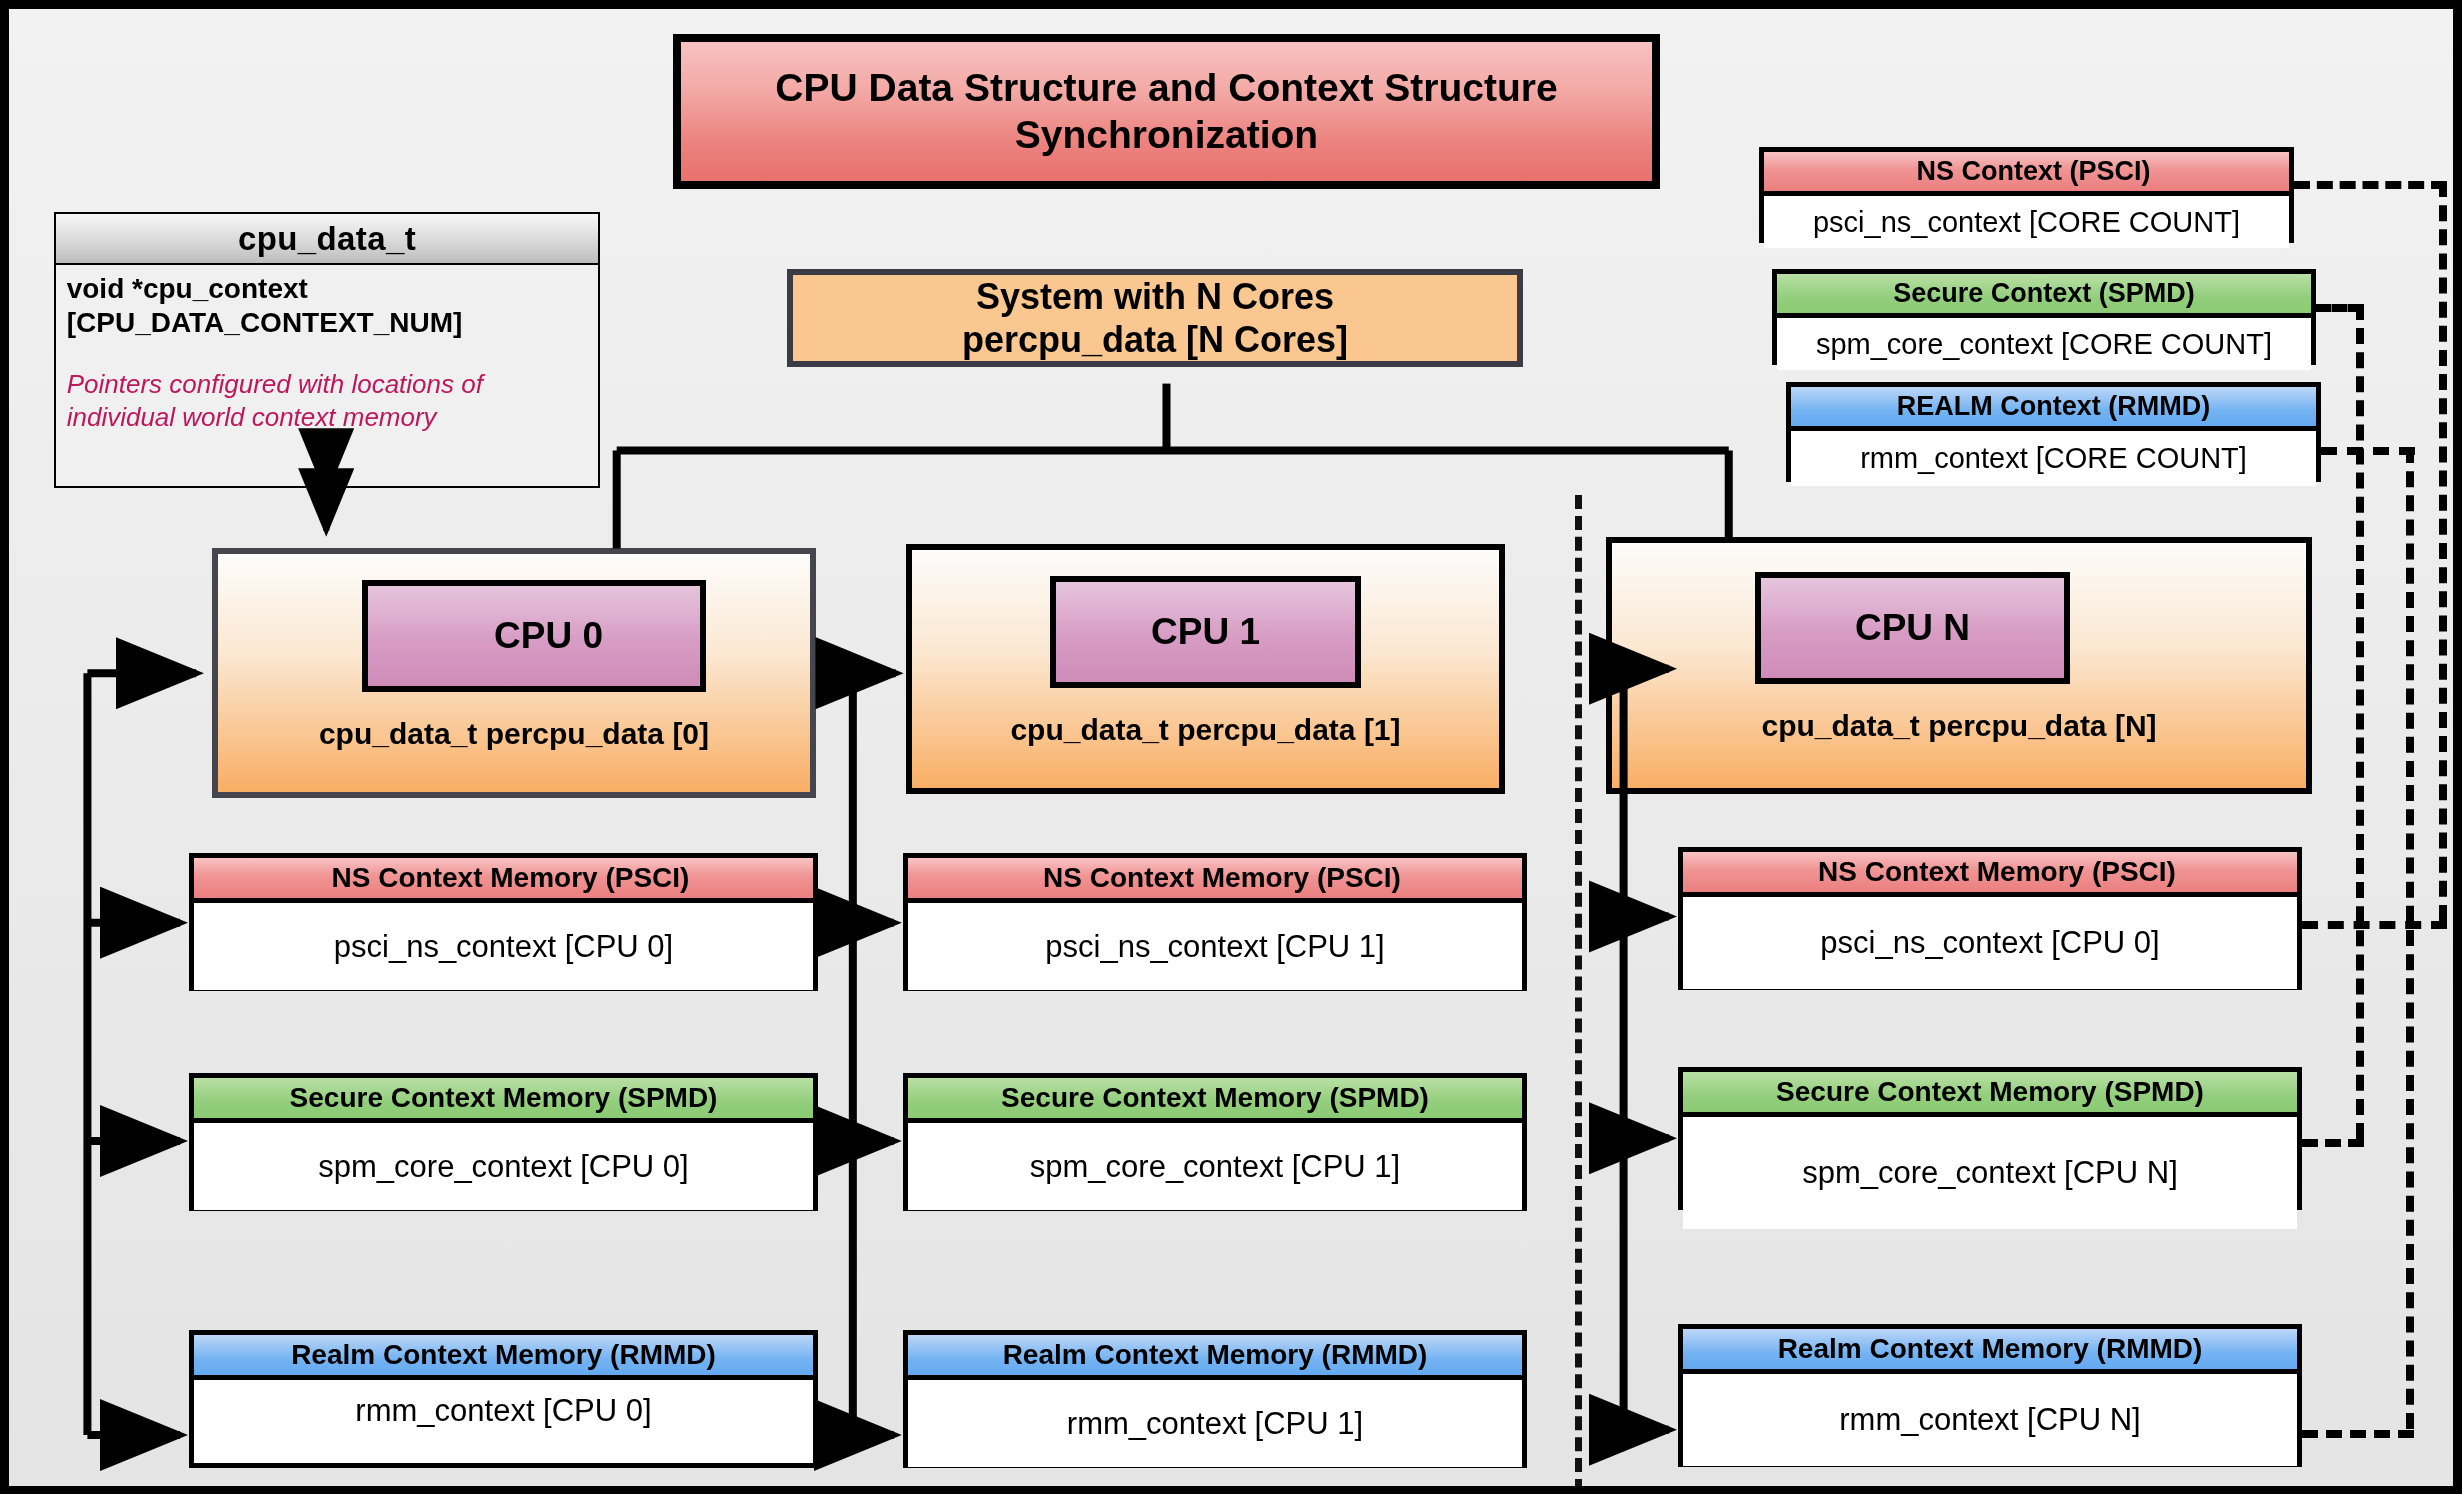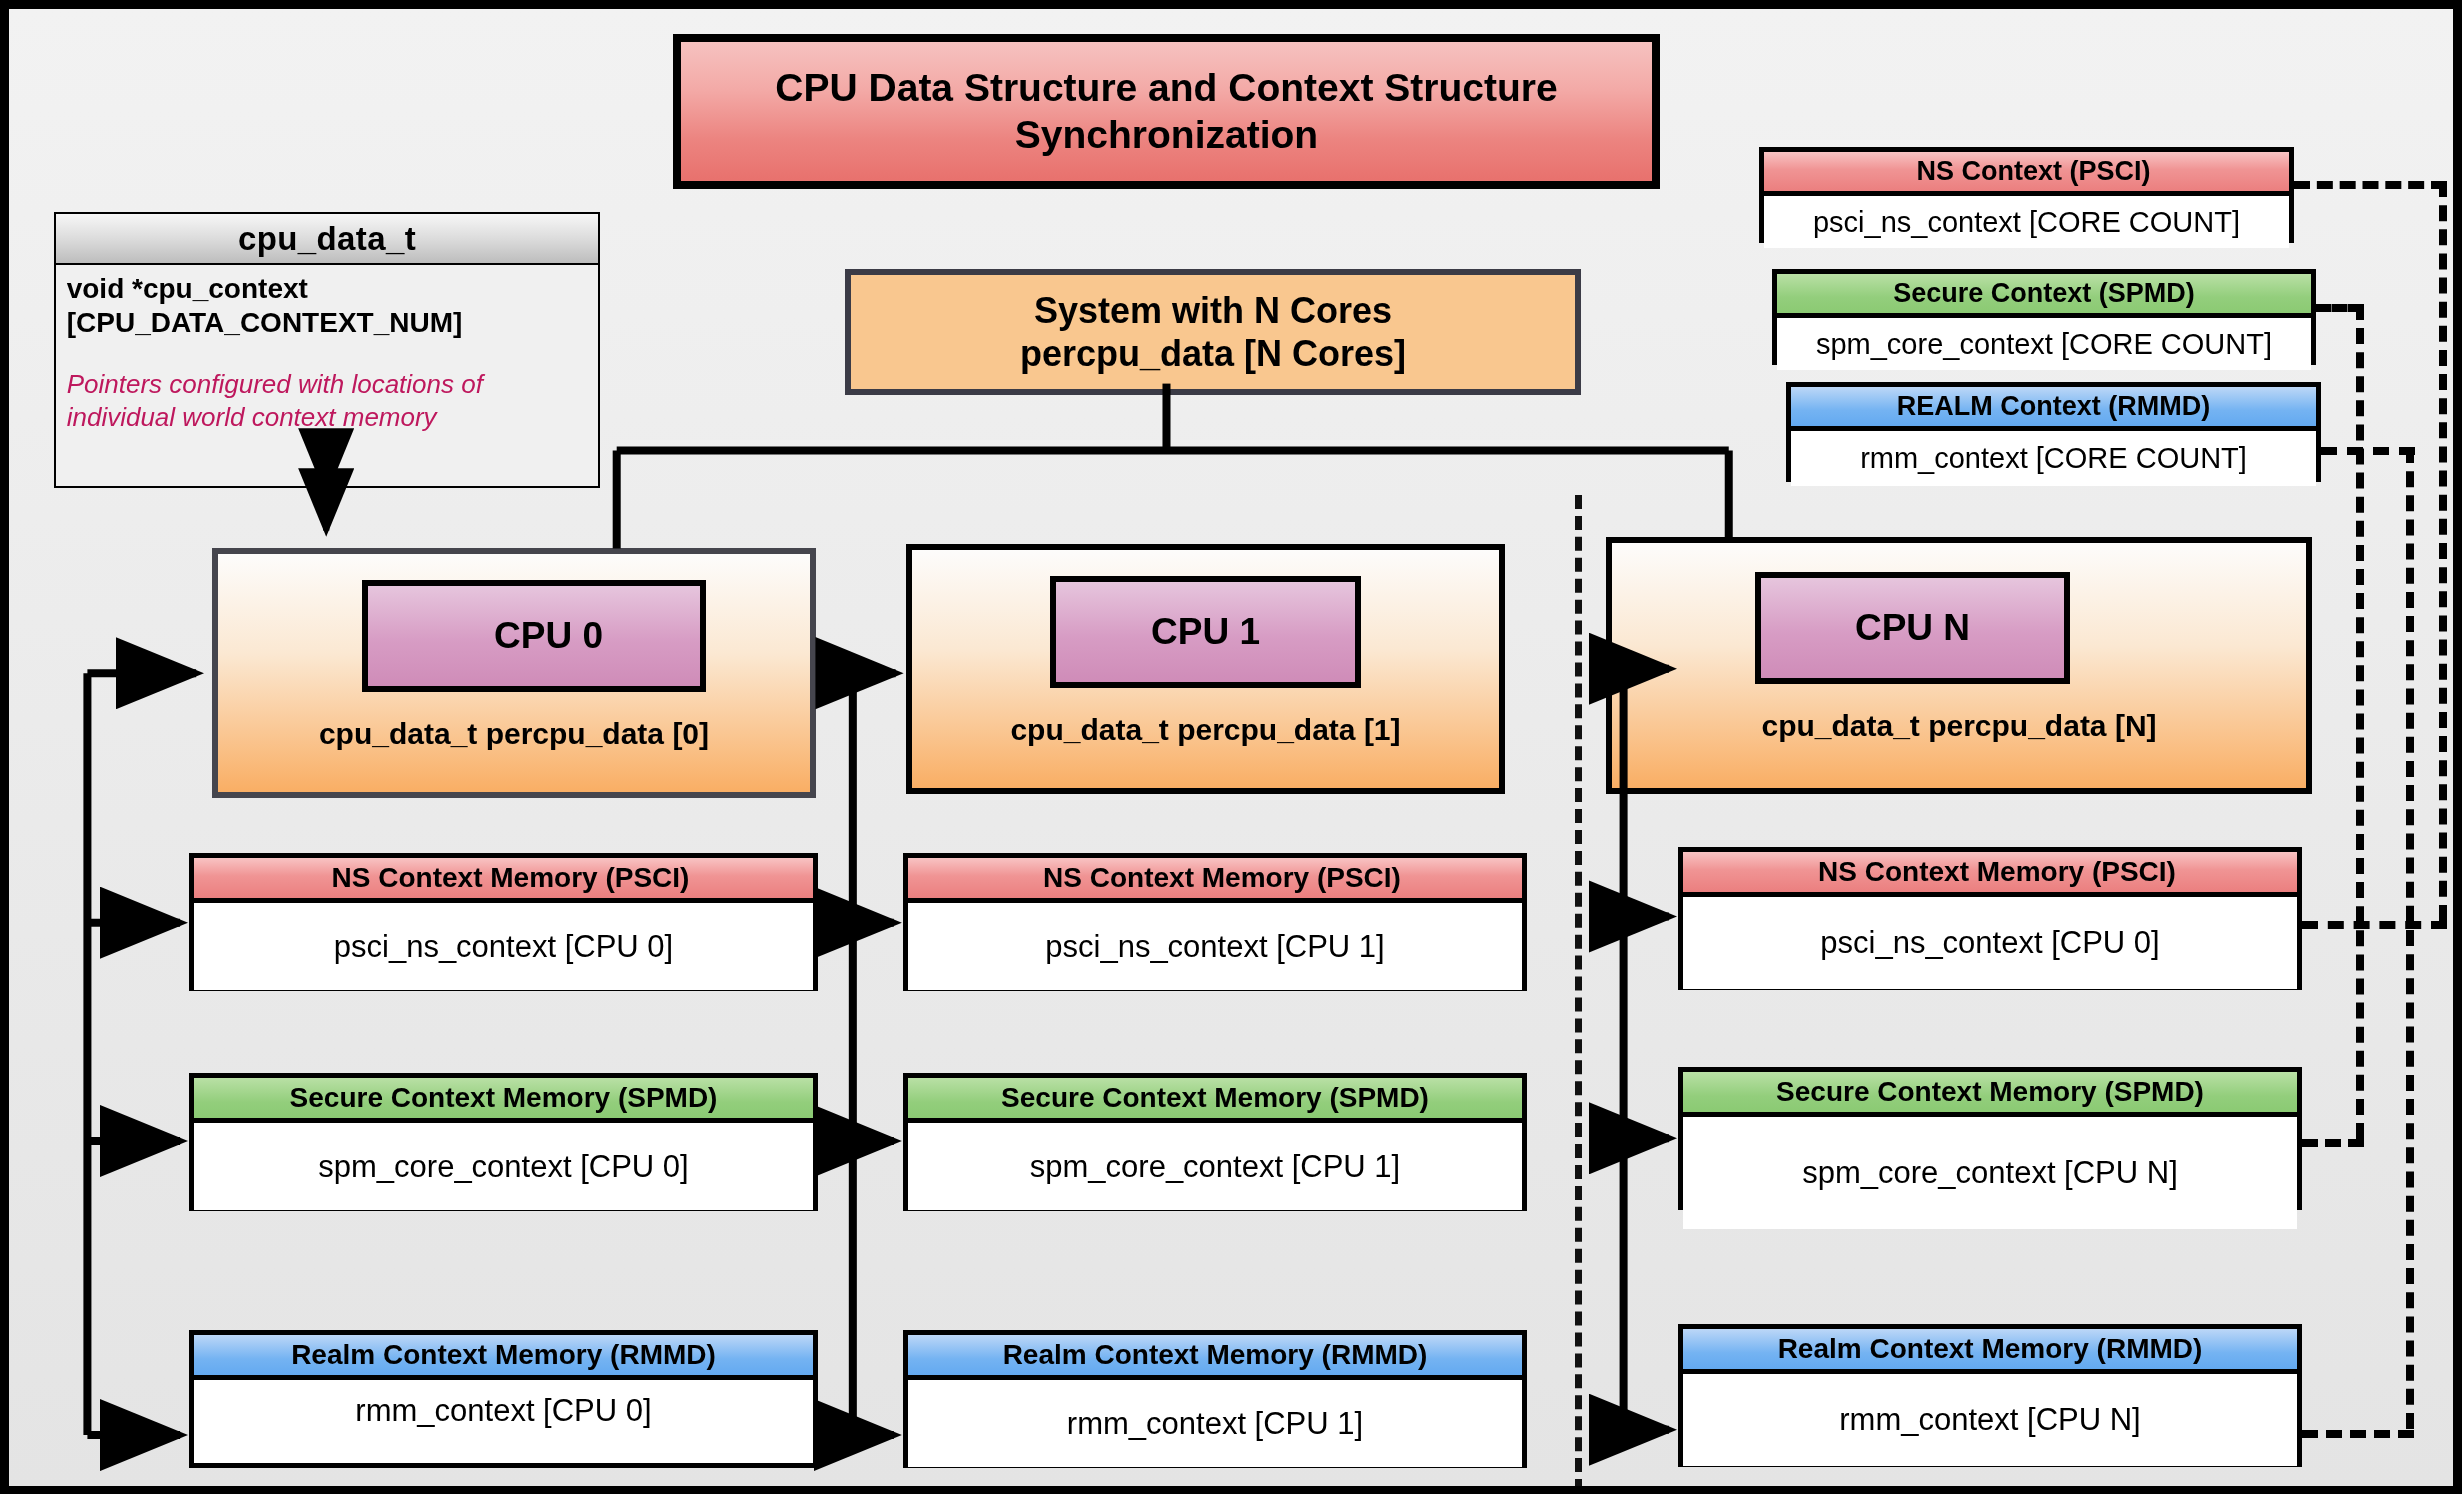--- a/index.html
+++ b/index.html
@@ -53,21 +53,21 @@
     background:linear-gradient(180deg,#f7f7f7 0%,#d9d9d9 55%,#bdbdbd 100%);
     display:flex;align-items:center;justify-content:center;
     font-weight:bold;font-size:33px;color:#000;letter-spacing:0.4px;
   }
   #cpudt .cd-body{padding:7.1px 10.7px 0 10.7px;}
   #cpudt .cd-l1{font-weight:bold;font-size:28px;line-height:1.22;color:#000;}
   #cpudt .cd-note{margin-top:28px;font-style:italic;font-size:26px;line-height:1.26;color:#be185d;}
 
   
   #sysbox{
-    left:836px;top:260px;width:736px;height:126px;
+    left:778px;top:260px;width:736px;height:98px;
     border:6.2px solid #3b3b46;
     background:#f9c78f;
     display:flex;align-items:center;justify-content:center;
     text-align:center;font-weight:bold;font-size:36px;color:#000;line-height:1.2;
   }
 
   
   .cpupanel{
     border:6.2px solid #000;
     background:linear-gradient(180deg,#fdfcfb 0%,#fbe8d2 42%,#f9ae64 100%);

